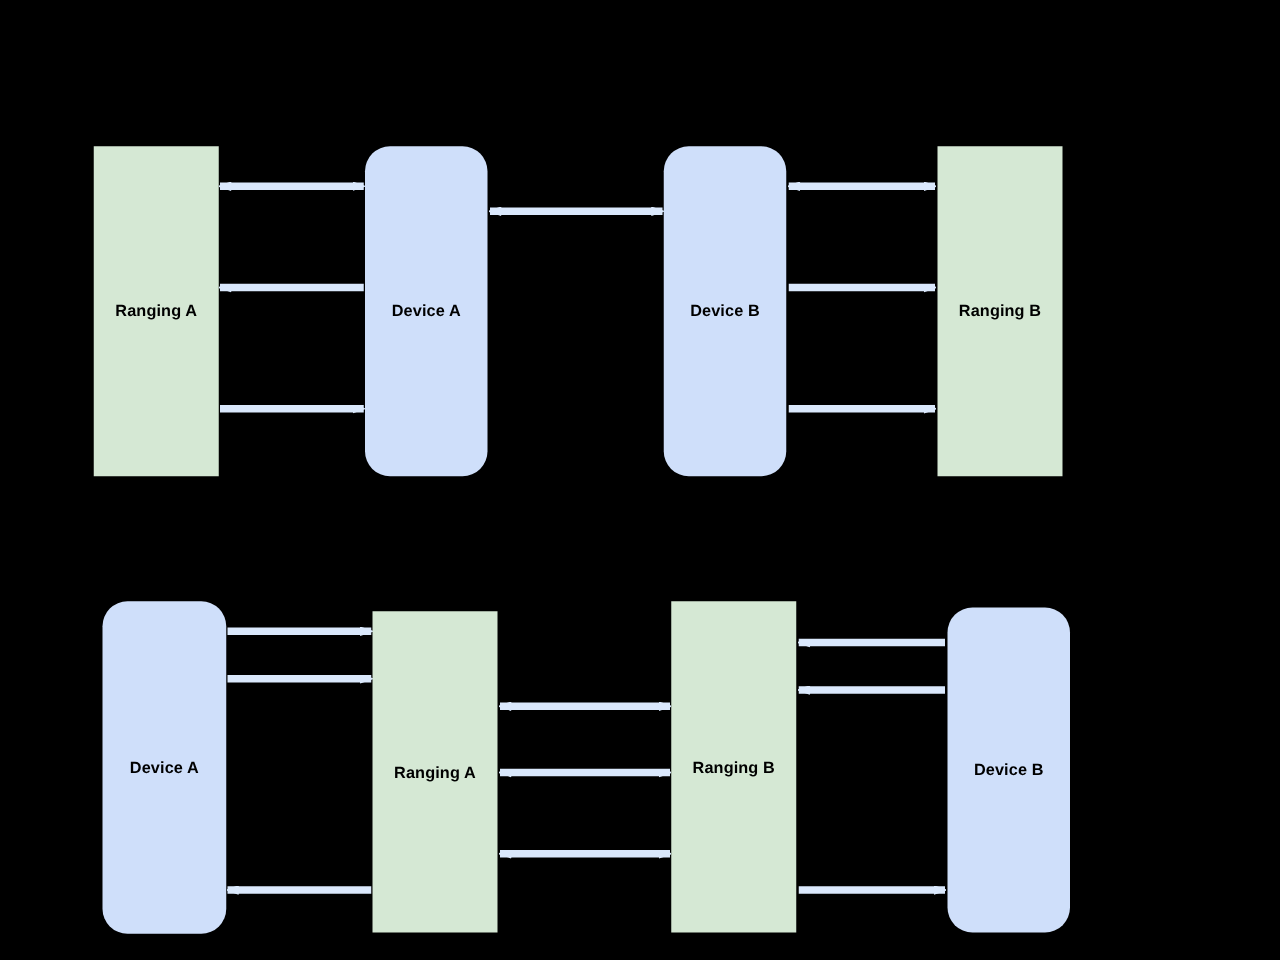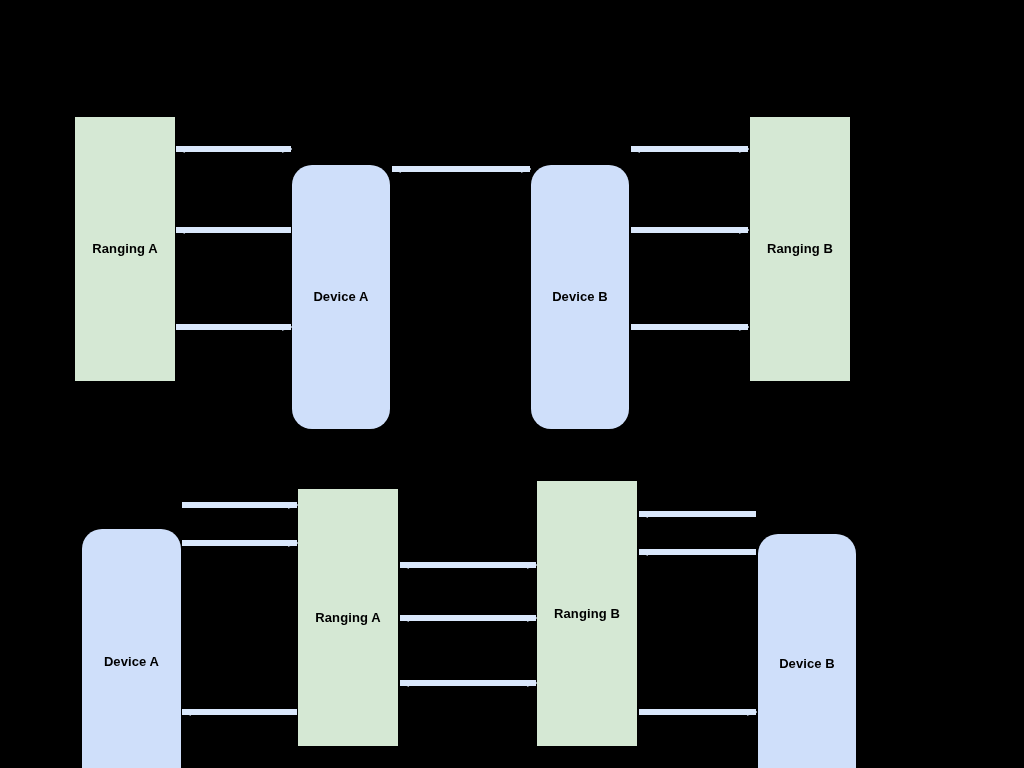--- a/index.html
+++ b/index.html
@@ -33,21 +33,20 @@
     text-align: center;
     line-height: 1.2;
   }
   .node.green {
     background: #d5e8d4;
     border-radius: 0;
   }
   .node.blue {
     background: #cfdffa;
     border-radius: 20px;
-    margin-top: 48px;
   }
   .node-label {
     pointer-events: none;
   }
   svg.edges {
     position: absolute;
     left: 0;
     top: 0;
     width: 1024px;
     height: 768px;

